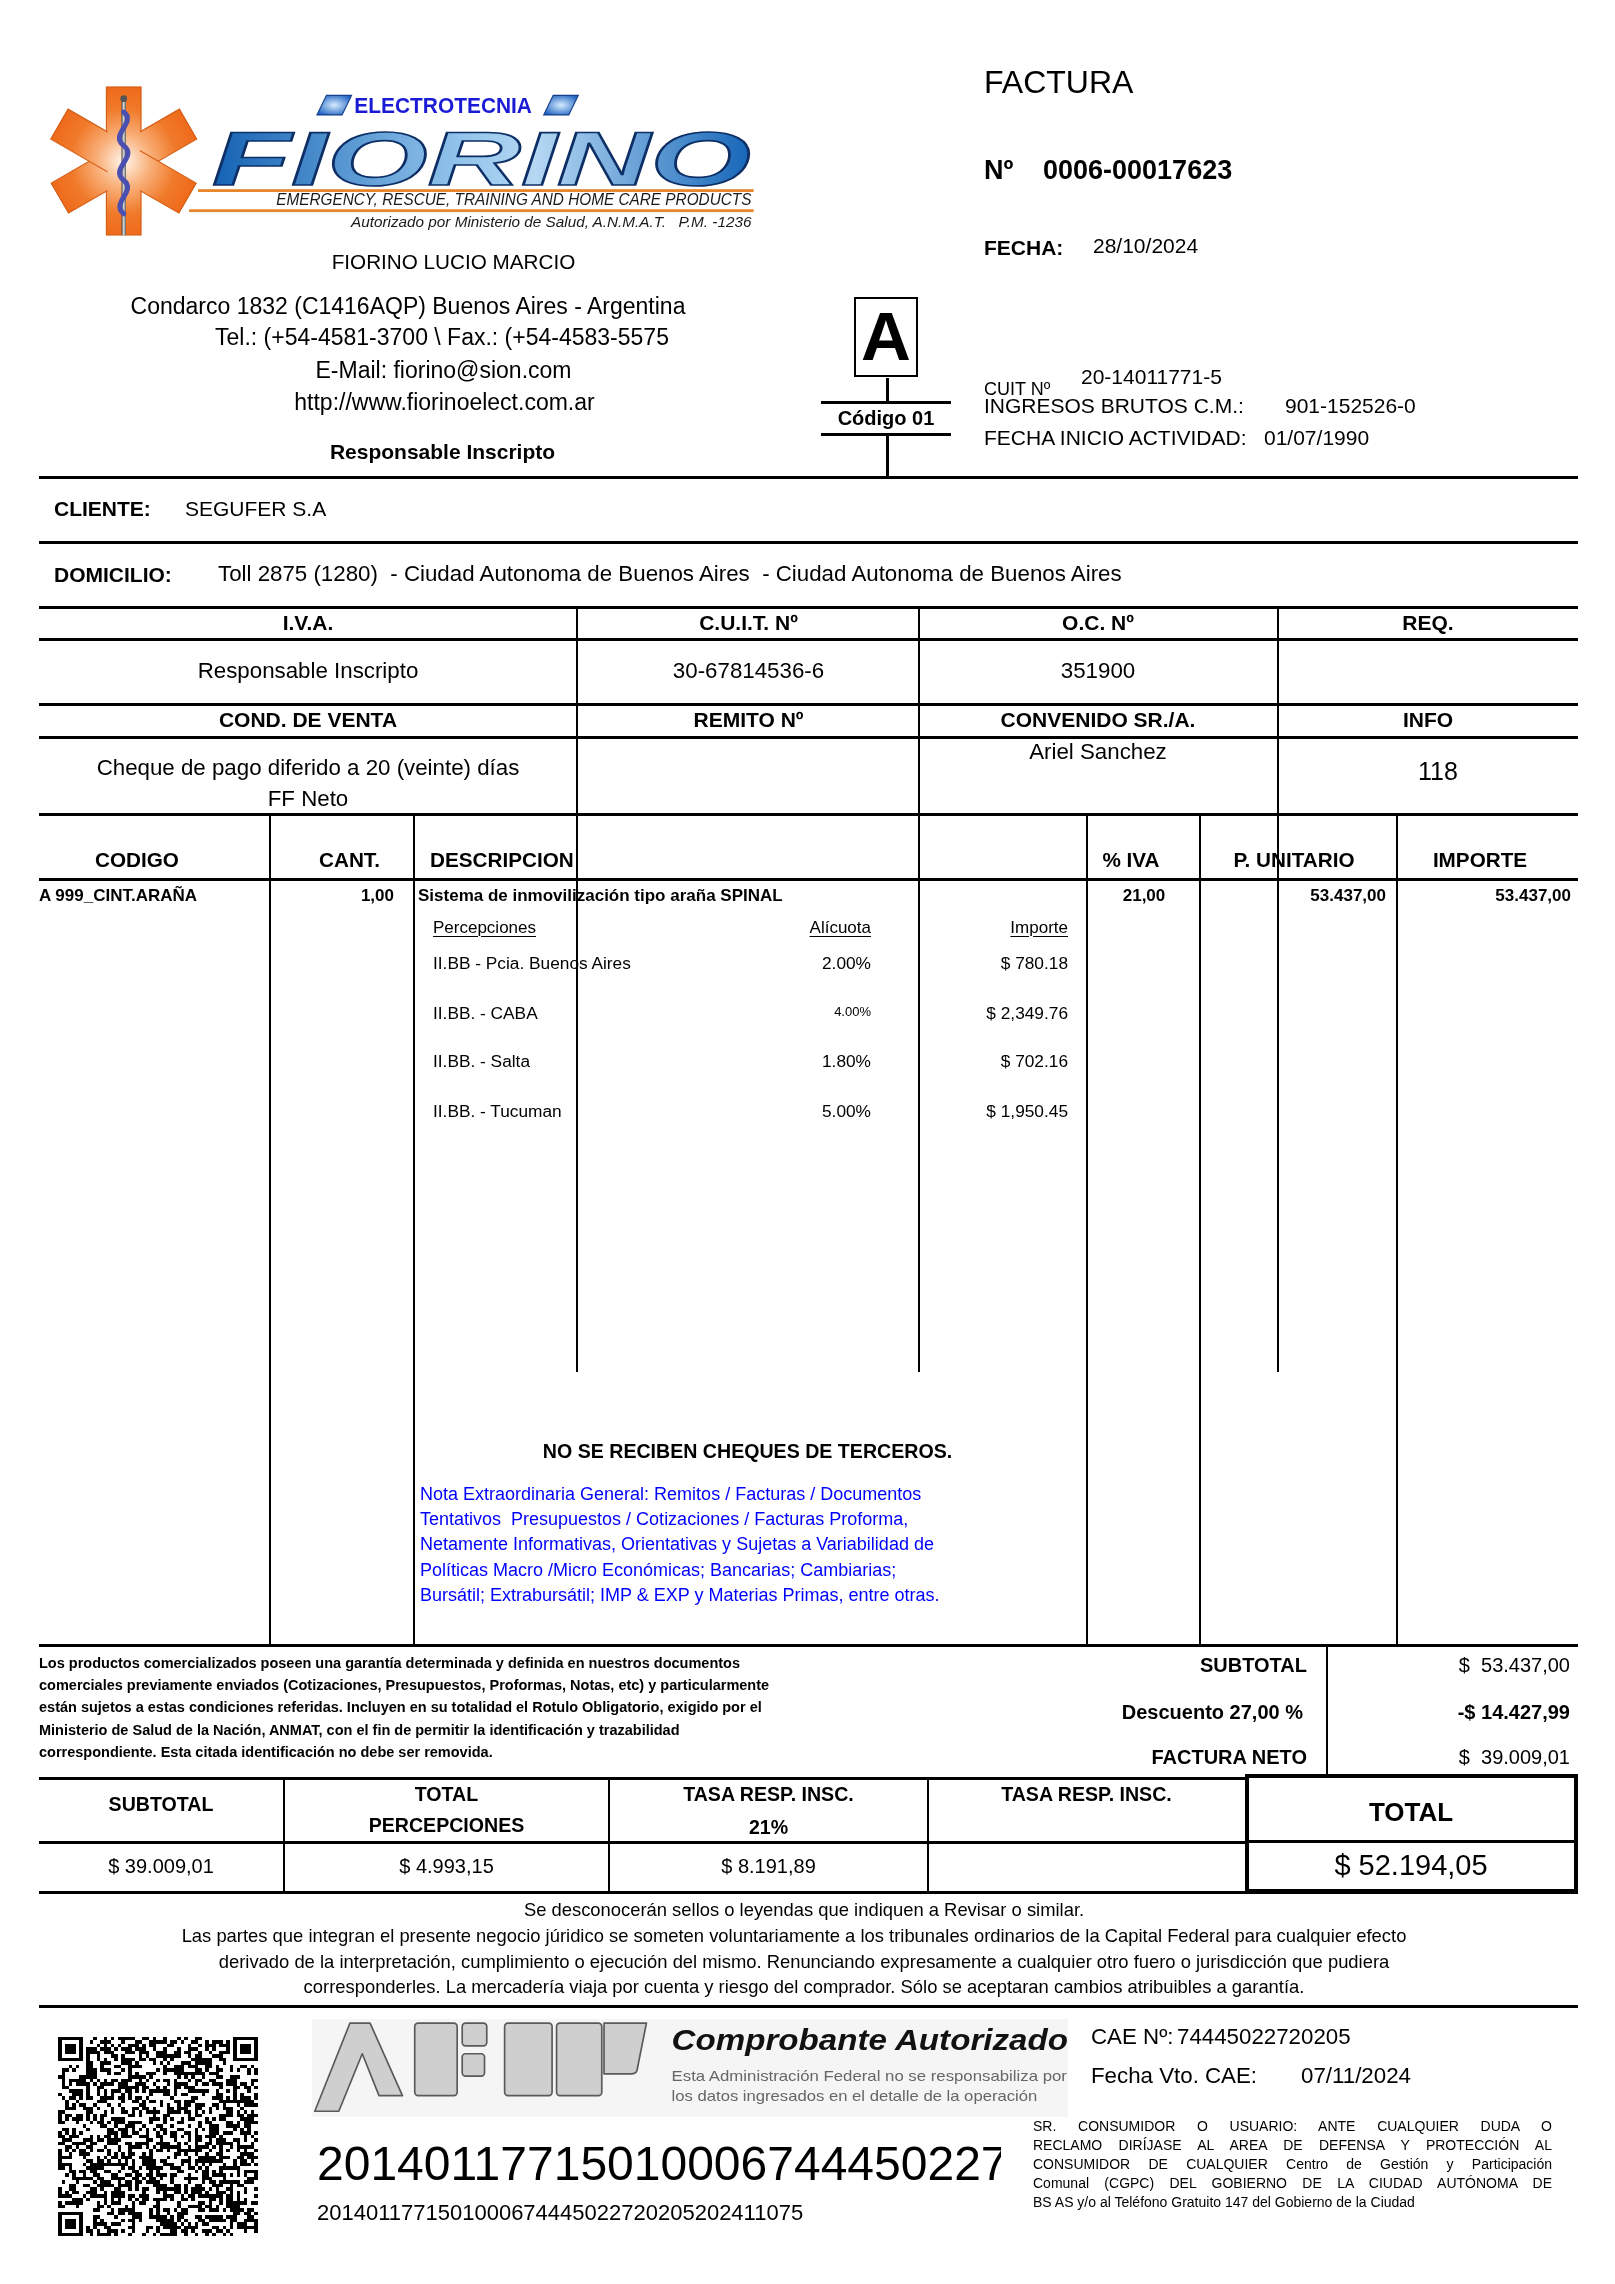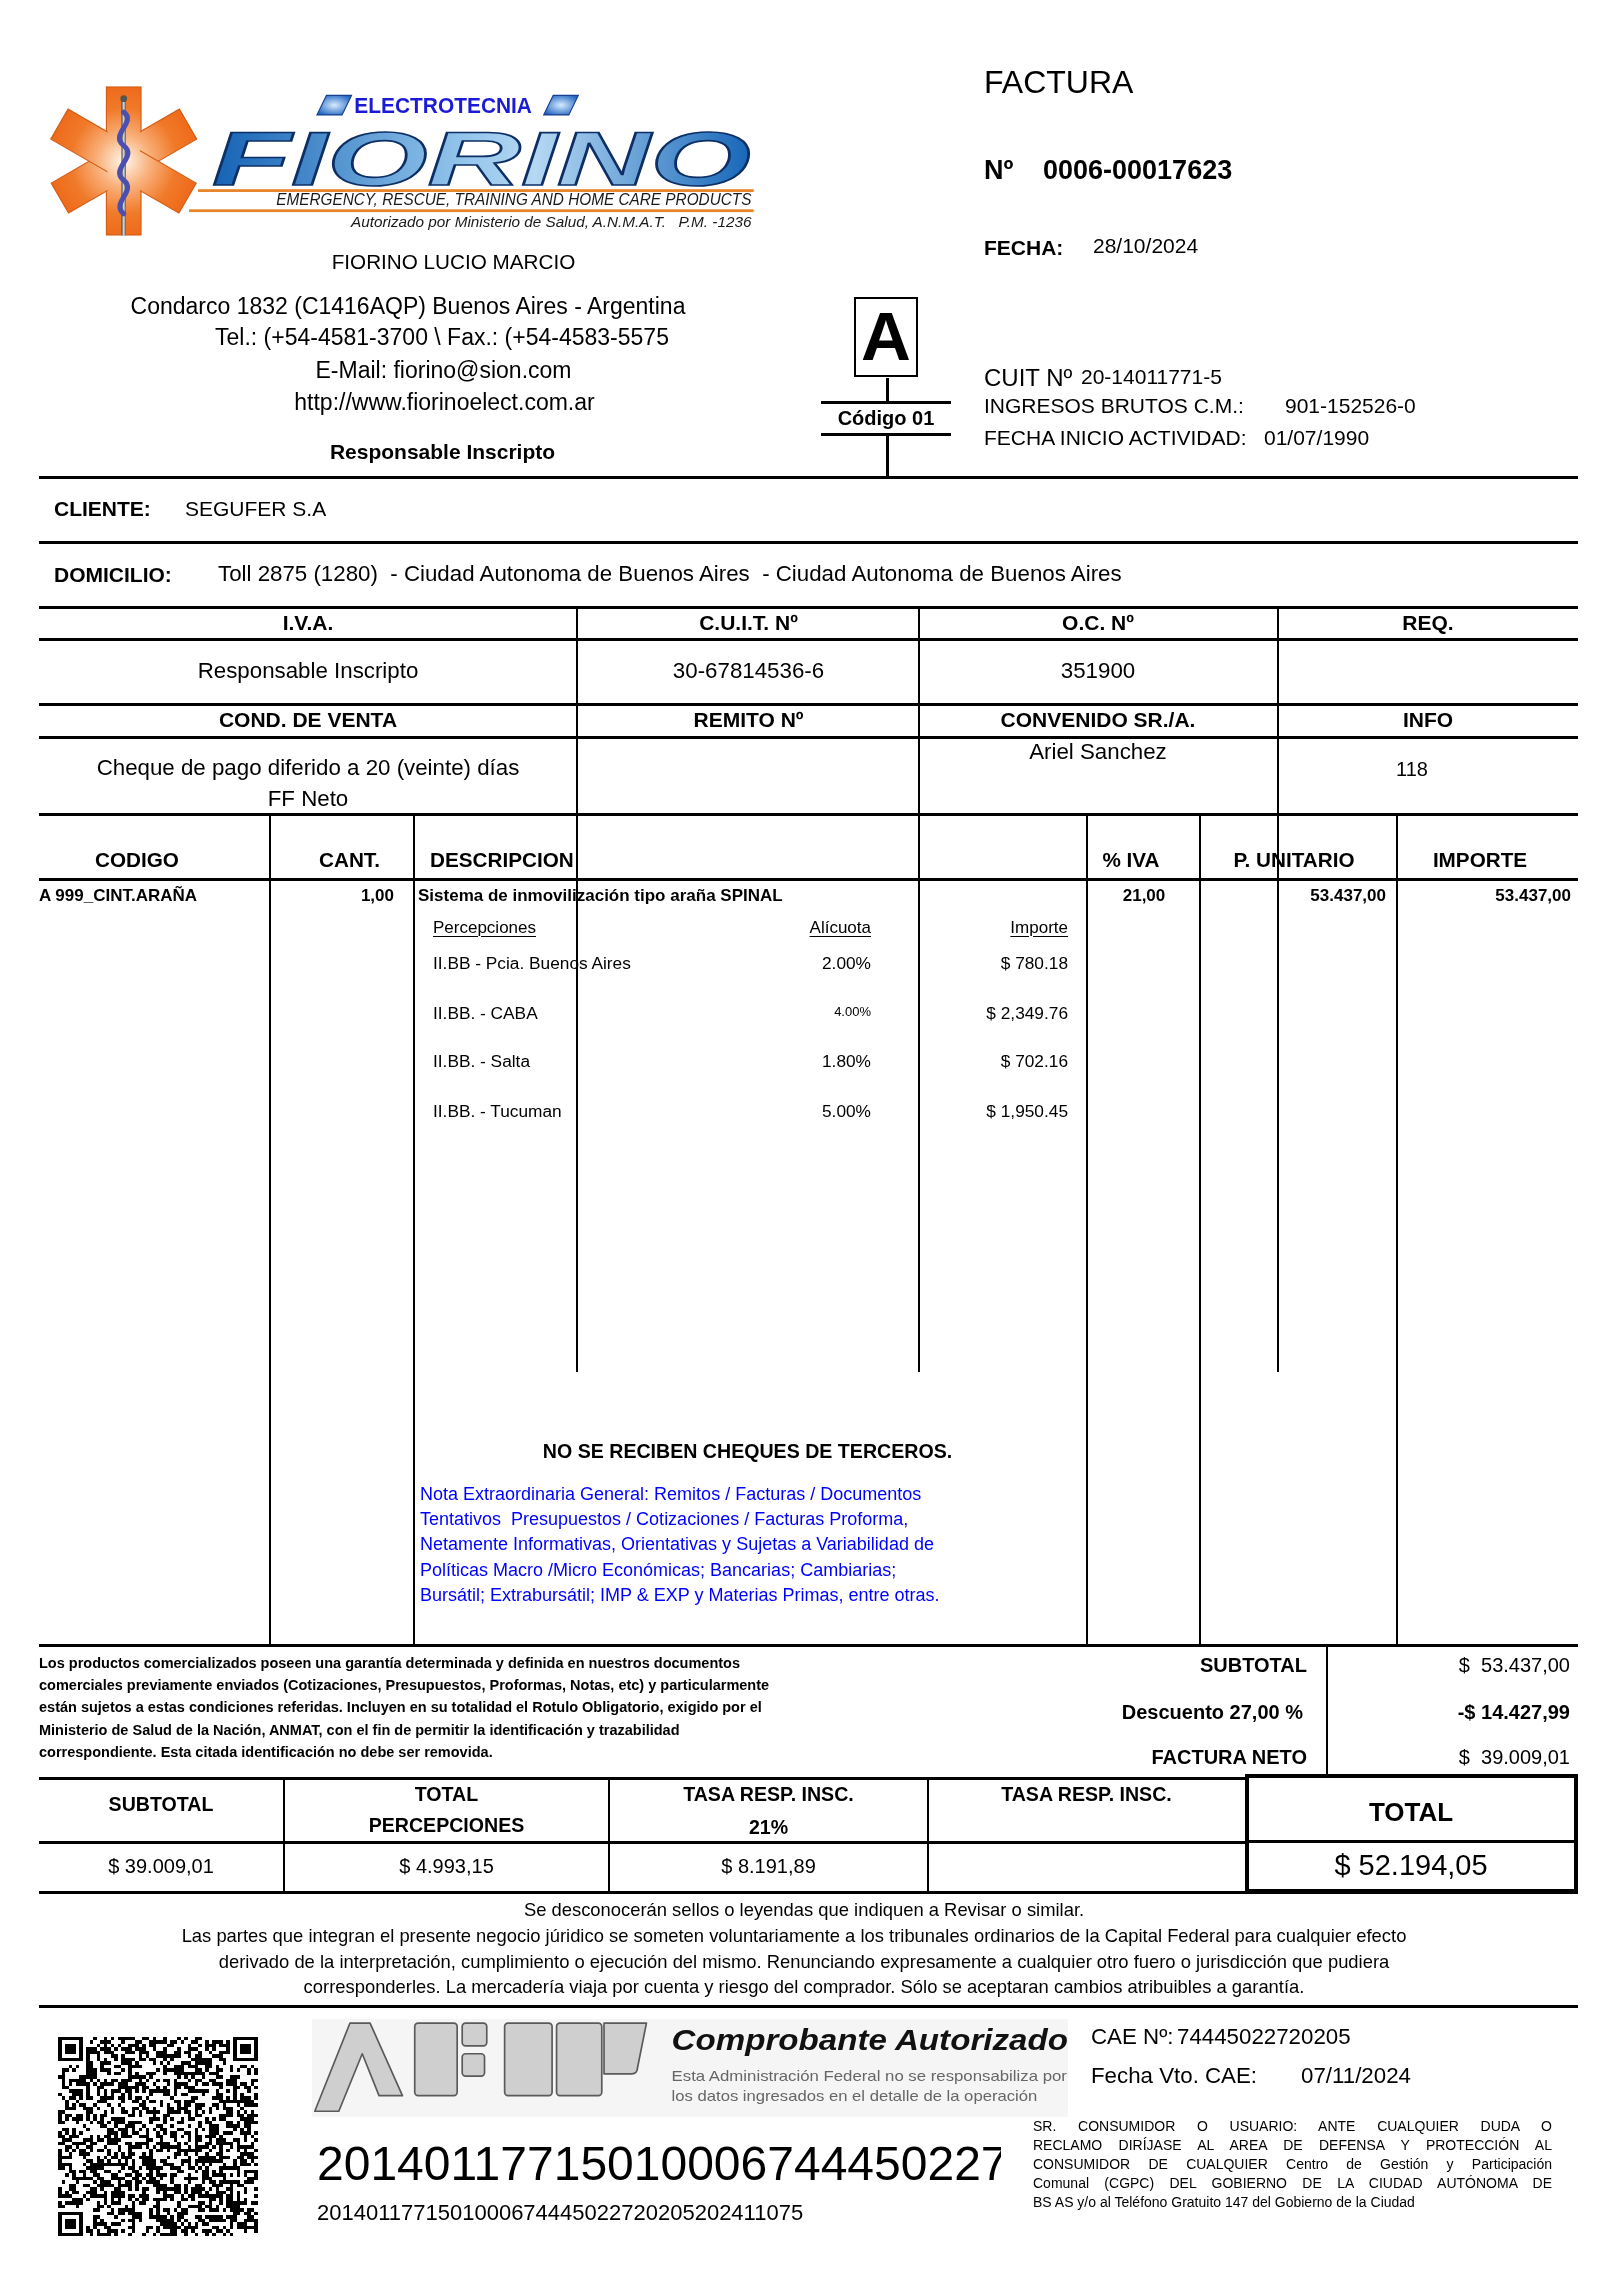--- a/index.html
+++ b/index.html
@@ -74,21 +74,21 @@
 <div class="ln" style="left:821px;top:401px;width:130px;height:2.8px"></div>
 <div class="t b c" style="left:821px;top:408px;width:130px;font-size:20px">Código 01</div>
 <div class="ln" style="left:821px;top:433px;width:130px;height:2.8px"></div>
 <div class="ln" style="left:886px;top:436px;width:2.8px;height:41px"></div>
 
 <div class="t" style="left:984px;top:66px;font-size:32px">FACTURA</div>
 <div class="t b" style="left:984px;top:157px;font-size:27px">Nº</div>
 <div class="t b" style="left:1043px;top:157px;font-size:27px">0006-00017623</div>
 <div class="t b" style="left:984px;top:237px;font-size:21px">FECHA:</div>
 <div class="t" style="left:1093px;top:235px;font-size:21px">28/10/2024</div>
-<div class="t" style="left:984px;top:366px;font-size:24px">CUIT Nº</div>
+<div class="t" style="left:984px;top:380px;font-size:18px">CUIT Nº</div>
 <div class="t" style="left:1081px;top:366px;font-size:21px">20-14011771-5</div>
 <div class="t" style="left:984px;top:395px;font-size:21px">INGRESOS BRUTOS C.M.:</div>
 <div class="t" style="left:1285px;top:395px;font-size:21px">901-152526-0</div>
 <div class="t" style="left:984px;top:427px;font-size:21px">FECHA INICIO ACTIVIDAD:</div>
 <div class="t" style="left:1264px;top:427px;font-size:21px">01/07/1990</div>
 
 <div class="ln" style="left:39px;top:476px;width:1539px;height:2.8px"></div>
 
 <div class="t b" style="left:54px;top:498px;font-size:21px">CLIENTE:</div>
 <div class="t" style="left:185px;top:498px;font-size:21px">SEGUFER S.A</div>
@@ -117,21 +117,21 @@
 
 <div class="t b c" style="left:39px;top:709px;width:538px;font-size:21px">COND. DE VENTA</div>
 <div class="t b c" style="left:578px;top:709px;width:341px;font-size:21px">REMITO Nº</div>
 <div class="t b c" style="left:919px;top:709px;width:358px;font-size:21px">CONVENIDO SR./A.</div>
 <div class="t b c" style="left:1278px;top:709px;width:300px;font-size:21px">INFO</div>
 
 <div class="t c" style="left:39px;top:757px;width:538px;font-size:22.3px">Cheque de pago diferido a 20 (veinte) días</div>
 <div class="t c" style="left:39px;top:788px;width:538px;font-size:22.3px">FF Neto</div>
 <div class="t c" style="left:578px;top:757px;width:341px;font-size:22.3px"></div>
 <div class="t c" style="left:919px;top:741px;width:358px;font-size:22.3px">Ariel Sanchez</div>
-<div class="t c" style="left:1262px;top:759px;width:300px;font-size:20px">118</div>
+<div class="t c" style="left:1288px;top:759px;width:300px;font-size:25px">118</div>
 
 <div class="ln" style="left:269px;top:816px;width:1.7px;height:829px"></div>
 <div class="ln" style="left:413px;top:816px;width:1.7px;height:829px"></div>
 <div class="ln" style="left:1086px;top:816px;width:1.7px;height:829px"></div>
 <div class="ln" style="left:1199px;top:816px;width:1.7px;height:829px"></div>
 <div class="ln" style="left:1396px;top:816px;width:1.7px;height:829px"></div>
 
 <div class="t b c" style="left:53px;top:850px;width:168px;font-size:20.7px">CODIGO</div>
 <div class="t b c" style="left:270px;top:850px;width:159px;font-size:20.7px">CANT.</div>
 <div class="t b" style="left:430px;top:850px;font-size:20.7px">DESCRIPCION</div>

